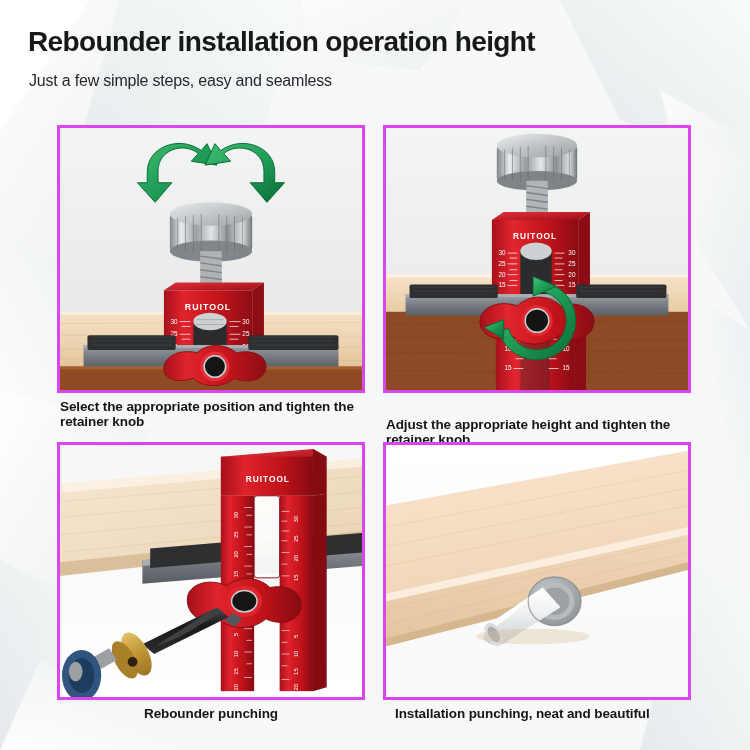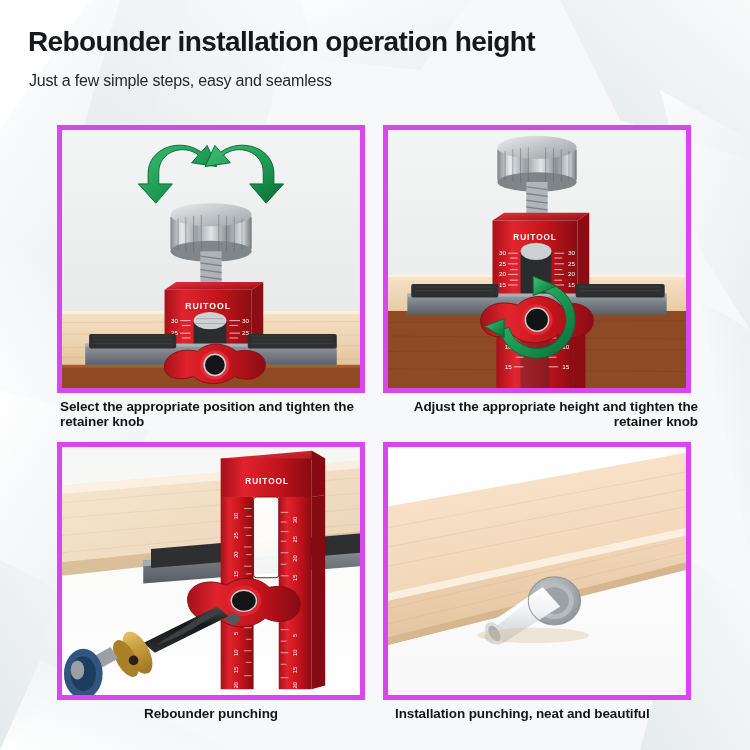--- a/index.html
+++ b/index.html
@@ -21,29 +21,29 @@
     position:absolute;left:28px;top:26px;
     font-size:28px;font-weight:bold;color:#17181a;
     letter-spacing:-0.6px;white-space:nowrap;
   }
   .subtitle{
     position:absolute;left:29px;top:72px;
     font-size:16px;color:#26282b;letter-spacing:-0.2px;white-space:nowrap;
   }
 
   
-  .panel{position:absolute;box-sizing:border-box;border:5px solid #d946ef;background:#fde047;overflow:hidden;}
+  .panel{position:absolute;box-sizing:border-box;border:3px solid #d946ef;background:#fde047;overflow:hidden;}
   .p1{left:57px;  top:125px; width:308px;height:268px;}
   .p2{left:383px; top:125px; width:308px;height:268px;}
   .p3{left:57px;  top:442px; width:308px;height:258px;}
   .p4{left:383px; top:442px; width:308px;height:258px;}
 
   .cap{position:absolute;font-size:13.5px;color:#141517;line-height:15px;font-weight:bold;letter-spacing:-0.1px;}
   .c1{left:60px;  top:399px; width:312px;}
-  .c2{left:386px; top:399px; width:312px;text-align:right;}
+  .c2{left:386px; top:417px; width:312px;}
   .c3{left:57px;  top:706px; width:308px;text-align:center;}
   .c4{left:395px; top:706px; width:320px;}
 
   .scene{position:absolute;inset:0;}
   .scene svg{display:block;width:100%;height:100%;}
 </style>
 </head>
 <body>
 
 <div id="bg">

